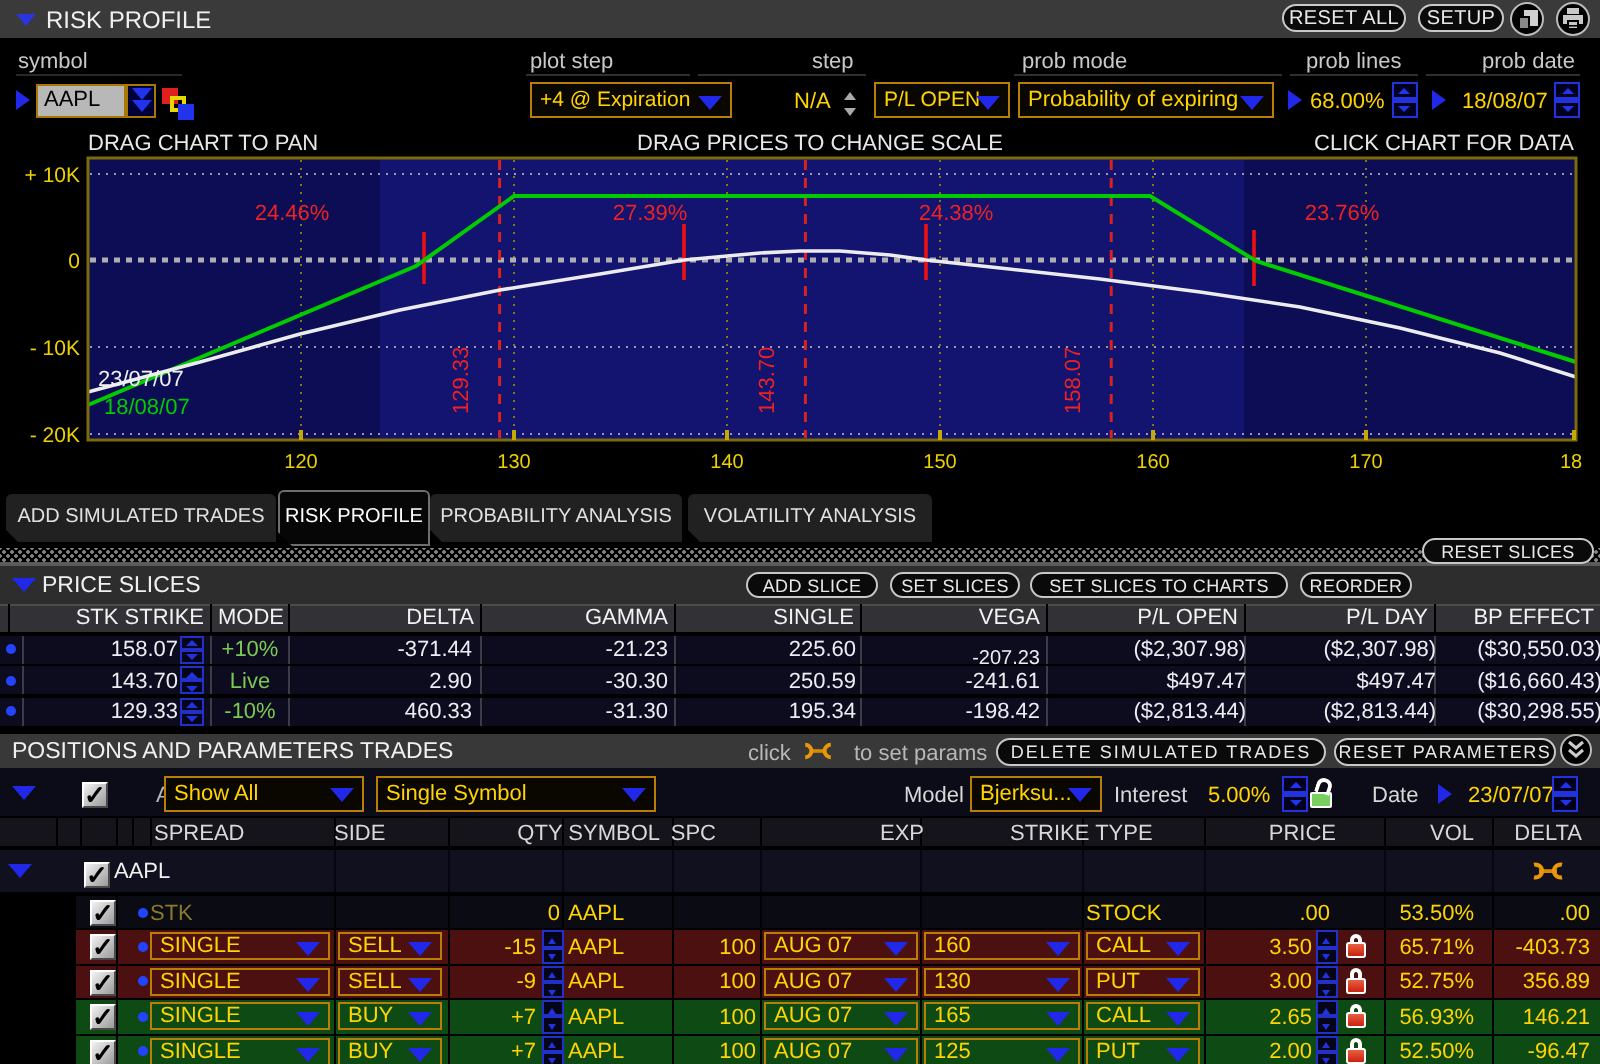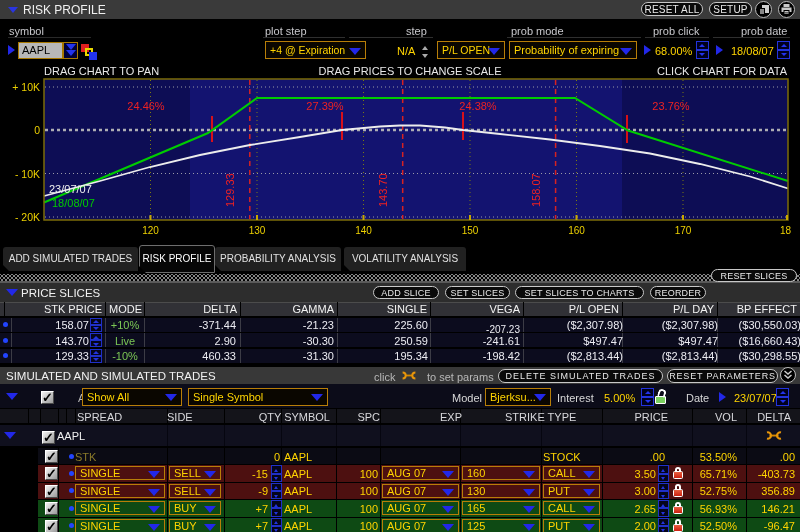--- a/index.html
+++ b/index.html
@@ -51,21 +51,21 @@
 <div class="abs" style="left:8px;top:37px;width:83px;height:1px;background:#292929;"></div>
 <div class="abs" style="left:263px;top:37px;width:82px;height:1px;background:#2f2f2f;"></div>
 <div class="abs" style="left:349px;top:37px;width:84px;height:1px;background:#2f2f2f;"></div>
 <div class="abs" style="left:507px;top:37px;width:134px;height:1px;background:#2f2f2f;"></div>
 <div class="abs" style="left:645px;top:37px;width:64px;height:1px;background:#2f2f2f;"></div>
 <div class="abs" style="left:713px;top:37px;width:77px;height:1px;background:#2f2f2f;"></div>
 <div class="abs lbl" style="left:9px;top:25px;">symbol</div>
 <div class="abs lbl" style="left:265px;top:25px;">plot step</div>
 <div class="abs lbl" style="left:406px;top:25px;">step</div>
 <div class="abs lbl" style="left:511px;top:25px;">prob mode</div>
-<div class="abs lbl" style="left:653px;top:25px;">prob click</div>
+<div class="abs lbl" style="left:653px;top:25px;">prob lines</div>
 <div class="abs lbl" style="left:741px;top:25px;">prob date</div>
 
 <div class="abs tri-r" style="left:8px;top:45px;"></div>
 <div class="abs" style="left:18px;top:42px;width:45px;height:17px;background:#b8b8b8;border:1px solid #a87800;color:#000;font-size:11px;padding:1px 0 0 3px;">AAPL</div>
 <div class="abs" style="left:63px;top:42px;width:15px;height:17px;background:#000038;border:1px solid #a87800;">
   <div class="abs" style="left:1.5px;top:1px;width:0;height:0;border-left:5px solid transparent;border-right:5px solid transparent;border-top:6px solid #2233ee;"></div>
   <div class="abs" style="left:1.5px;top:7px;width:0;height:0;border-left:5px solid transparent;border-right:5px solid transparent;border-top:6px solid #2233ee;"></div>
 </div>
 <div class="abs" style="left:81px;top:44px;width:8px;height:8px;background:#e02020;"></div>
 <div class="abs" style="left:85px;top:48px;width:8px;height:8px;border:2px solid #e8d800;background:transparent;"></div>
@@ -171,21 +171,21 @@
 <div class="abs" style="left:21px;top:287px;color:#f0f0f0;font-size:11.5px;">PRICE SLICES</div>
 <div class="pill" style="left:373px;top:286px;width:66px;height:13px;">ADD SLICE</div>
 <div class="pill" style="left:445px;top:286px;width:65px;height:13px;">SET SLICES</div>
 <div class="pill" style="left:515px;top:286px;width:129px;height:13px;">SET SLICES TO CHARTS</div>
 <div class="pill" style="left:650px;top:286px;width:56px;height:13px;">REORDER</div>
 <div class="pill" style="left:711px;top:269px;width:86px;height:13px;">RESET SLICES</div>
 
 <div class="abs" style="left:0;top:301.5px;width:3.5px;height:14.5px;background:#313136;border-top:1px solid #4c4c4c;"></div>
 <div class="abs" style="left:6.5px;top:301.5px;width:4px;height:14.5px;background:#313136;border-top:1px solid #4c4c4c;"></div>
 <div class="abs" style="left:5px;top:301.5px;width:100px;height:14.5px;background:#313136;border-top:1px solid #4c4c4c;"></div>
-<span class="abs" style="right:698px;top:303.0px;color:#f2f2f2;font-size:11px;">STK PRICE</span>
+<span class="abs" style="right:698px;top:303.0px;color:#f2f2f2;font-size:11px;">STK STRIKE</span>
 <div class="abs" style="left:106px;top:301.5px;width:38px;height:14.5px;background:#313136;border-top:1px solid #4c4c4c;"></div>
 <span class="abs" style="left:109px;top:303.0px;color:#f2f2f2;font-size:11px;">MODE</span>
 <div class="abs" style="left:145px;top:301.5px;width:95px;height:14.5px;background:#313136;border-top:1px solid #4c4c4c;"></div>
 <span class="abs" style="right:563px;top:303.0px;color:#f2f2f2;font-size:11px;">DELTA</span>
 <div class="abs" style="left:241px;top:301.5px;width:96px;height:14.5px;background:#313136;border-top:1px solid #4c4c4c;"></div>
 <span class="abs" style="right:466px;top:303.0px;color:#f2f2f2;font-size:11px;">GAMMA</span>
 <div class="abs" style="left:338px;top:301.5px;width:92px;height:14.5px;background:#313136;border-top:1px solid #4c4c4c;"></div>
 <span class="abs" style="right:373px;top:303.0px;color:#f2f2f2;font-size:11px;">SINGLE</span>
 <div class="abs" style="left:431px;top:301.5px;width:92px;height:14.5px;background:#313136;border-top:1px solid #4c4c4c;"></div>
 <span class="abs" style="right:280px;top:303.0px;color:#f2f2f2;font-size:11px;">VEGA</span>
@@ -262,21 +262,21 @@
 <div class="abs" style="left:106px;top:350.0px;width:38px;text-align:center;color:#7cc855;font-size:11px;">-10%</div>
 <span class="abs" style="right:564px;top:350.0px;color:#ececf2;font-size:11px;">460.33</span>
 <span class="abs" style="right:466px;top:350.0px;color:#ececf2;font-size:11px;">-31.30</span>
 <span class="abs" style="right:372px;top:350.0px;color:#ececf2;font-size:11px;">195.34</span>
 <span class="abs" style="right:280px;top:350.0px;color:#ececf2;font-size:11px;">-198.42</span>
 <span class="abs" style="right:177px;top:350.0px;color:#ececf2;font-size:11px;">($2,813.44)</span>
 <span class="abs" style="right:82px;top:350.0px;color:#ececf2;font-size:11px;">($2,813.44)</span>
 <span class="abs" style="right:-1px;top:350.0px;color:#ececf2;font-size:11px;">($30,298.55)</span>
 
 <div class="abs" style="left:0;top:367px;width:800px;height:17px;background:#383838;"></div>
-<div class="abs" style="left:6px;top:370px;color:#f0f0f0;font-size:11.5px;">SIMULATED AND SIMULATED TRADES</div>
+<div class="abs" style="left:6px;top:370px;color:#f0f0f0;font-size:11.5px;">POSITIONS AND PARAMETERS TRADES</div>
 <div class="abs" style="left:374px;top:371px;color:#b8b8b8;font-size:11px;">click</div>
 <svg class="abs" style="left:400px;top:371px;" width="18" height="9" viewBox="0 0 18 9">
   <rect x="5" y="3.6" width="8" height="1.8" fill="#d88a00"></rect>
   <path d="M2.6 1.4 A 3.1 3.1 0 1 1 2.6 7.6" fill="none" stroke="#e8960a" stroke-width="2"></path>
   <path d="M15.4 1.4 A 3.1 3.1 0 1 0 15.4 7.6" fill="none" stroke="#e8960a" stroke-width="2"></path>
 </svg>
 <div class="abs" style="left:427px;top:371px;color:#b8b8b8;font-size:11px;">to set params</div>
 <div class="pill" style="left:498px;top:369px;width:165px;height:14px;letter-spacing:1px;">DELETE SIMULATED TRADES</div>
 <div class="pill" style="left:667px;top:369px;width:111px;height:14px;letter-spacing:0.8px;">RESET PARAMETERS</div>
 <div class="abs" style="left:780px;top:367px;width:16px;height:16px;border:1px solid #bbb;border-radius:50%;background:#000;">
@@ -316,21 +316,21 @@
 <div class="abs" style="left:336px;top:409px;width:1px;height:14px;background:#000;"></div>
 <div class="abs" style="left:380px;top:409px;width:1px;height:14px;background:#000;"></div>
 <div class="abs" style="left:460px;top:409px;width:1px;height:14px;background:#000;"></div>
 <div class="abs" style="left:541px;top:409px;width:1px;height:14px;background:#000;"></div>
 <div class="abs" style="left:602px;top:409px;width:1px;height:14px;background:#000;"></div>
 <div class="abs" style="left:692px;top:409px;width:1px;height:14px;background:#000;"></div>
 <div class="abs" style="left:746px;top:409px;width:1px;height:14px;background:#000;"></div>
 <span class="abs" style="left:77px;top:410.5px;color:#d8d8dc;font-size:11px;">SPREAD</span>
 <span class="abs" style="left:167px;top:410.5px;color:#d8d8dc;font-size:11px;">SIDE</span>
 <span class="abs" style="right:470px;top:410.5px;color:#d8d8dc;font-size:11px;">QTY SYMBOL</span>
-<span class="abs" style="right:420px;top:410.5px;color:#d8d8dc;font-size:11px;">SPC</span>
+<span class="abs" style="right:442px;top:410.5px;color:#d8d8dc;font-size:11px;">SPC</span>
 <span class="abs" style="right:338px;top:410.5px;color:#d8d8dc;font-size:11px;">EXP</span>
 <span class="abs" style="left:505px;top:410.5px;color:#d8d8dc;font-size:11px;">STRIKE TYPE</span>
 <span class="abs" style="right:132px;top:410.5px;color:#d8d8dc;font-size:11px;">PRICE</span>
 <span class="abs" style="right:63px;top:410.5px;color:#d8d8dc;font-size:11px;">VOL</span>
 <span class="abs" style="right:9px;top:410.5px;color:#d8d8dc;font-size:11px;">DELTA</span>
 
 <div class="abs" style="left:0;top:425px;width:800px;height:21px;background:#10101e;"></div>
 <div class="abs" style="left:167px;top:425px;width:1px;height:21px;background:#060610;"></div>
 <div class="abs" style="left:224px;top:425px;width:1px;height:21px;background:#060610;"></div>
 <div class="abs" style="left:281px;top:425px;width:1px;height:21px;background:#060610;"></div>

